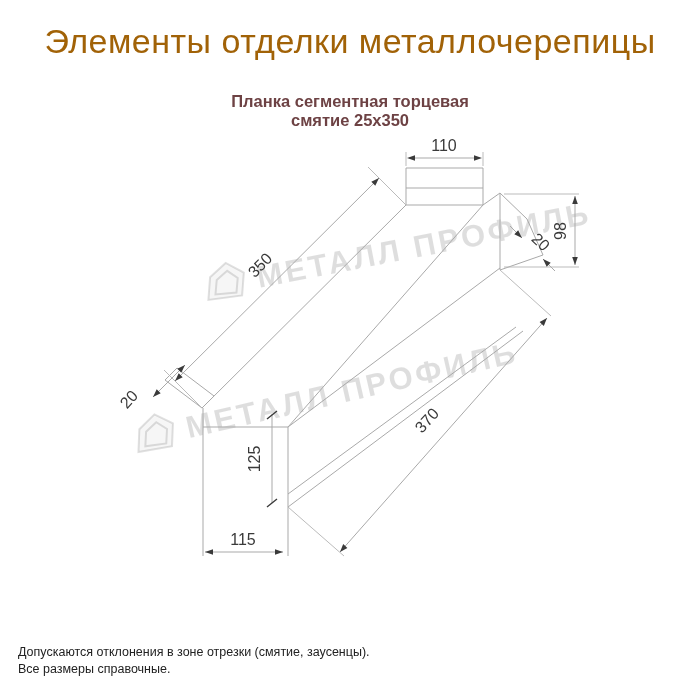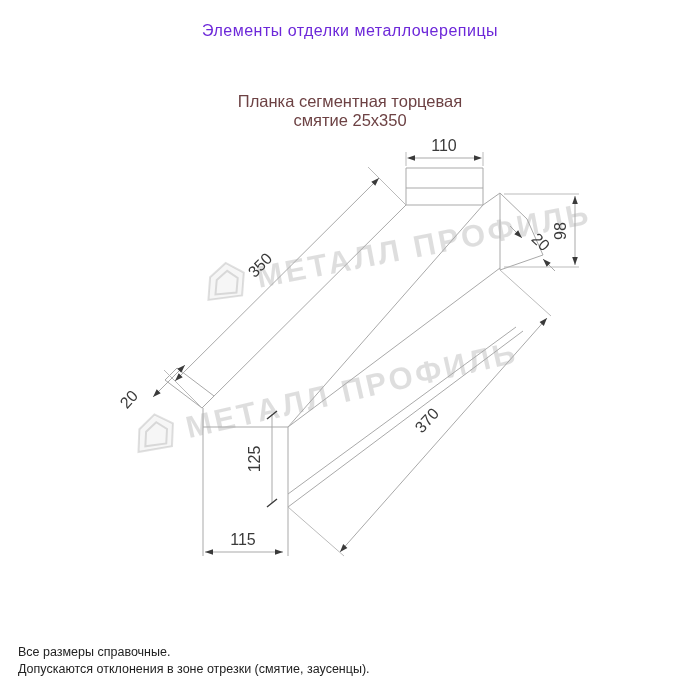--- a/index.html
+++ b/index.html
@@ -2,25 +2,25 @@
 <html><head>
 <meta charset="utf-8">
 <style>
   html,body{margin:0;padding:0;background:#fff;}
   .page{
     position:relative;width:700px;height:700px;background:#ffffff;
     font-family:"Liberation Sans", sans-serif;overflow:hidden;
   }
   .title{
     position:absolute;top:22px;left:0;width:700px;text-align:center;
-    font-size:16px;font-weight:400;color:#6d28d9;letter-spacing:0.5px;margin:0;
+    font-size:34px;font-weight:400;color:#a16207;letter-spacing:0.5px;margin:0;
   }
   .subtitle{
     position:absolute;top:92px;left:0;width:700px;text-align:center;
-    font-size:16.5px;line-height:19px;color:#6d4244;font-weight:400;
+    font-size:16.5px;line-height:19px;color:#6d4244;font-weight:700;
   }
   .footer{
     position:absolute;left:18px;top:644px;font-size:12.5px;line-height:17px;color:#222;
   }
   svg.drawing{position:absolute;left:0;top:0;}
   .ln{stroke:#a9a9a9;stroke-width:1;fill:none;}
   .ext{stroke:#b3b3b3;stroke-width:0.9;fill:none;}
   .arrow{fill:#3a3a3a;stroke:none;}
   .tick{stroke:#3a3a3a;stroke-width:1.4;}
   .dimtext{font-family:"Liberation Sans",sans-serif;font-size:16px;fill:#3a3a3a;}
@@ -128,17 +128,17 @@
     <g>
       <path class="ext" d="M288,507 L344,556 M500,270 L551,316"></path>
       <path class="ln" d="M340,552 L547,318"></path>
       <polygon class="arrow" points="340,552 347.4,547.9 343.2,544.1"></polygon>
       <polygon class="arrow" points="547,318 543.8,325.9 539.6,322.1"></polygon>
       <text class="dimtext" x="431" y="424" text-anchor="middle" transform="rotate(-48 431 424)">370</text>
     </g>
   </svg>
 
   <div class="footer">
+    <div>Допускаются отклонения в зоне отрезки (смятие, заусенцы).</div>
     <div>Все размеры справочные.</div>
-    <div>Допускаются отклонения в зоне отрезки (смятие, заусенцы).</div>
   </div>
 
 </div>
 
 </body></html>

